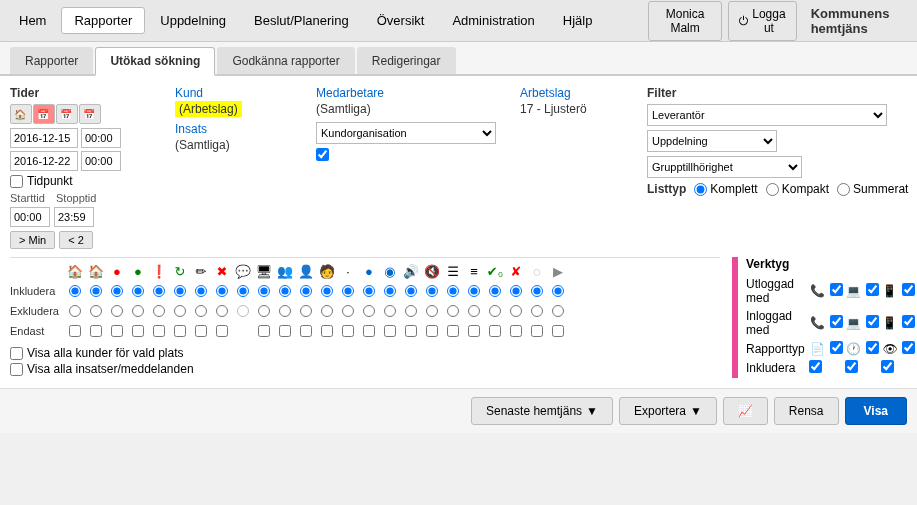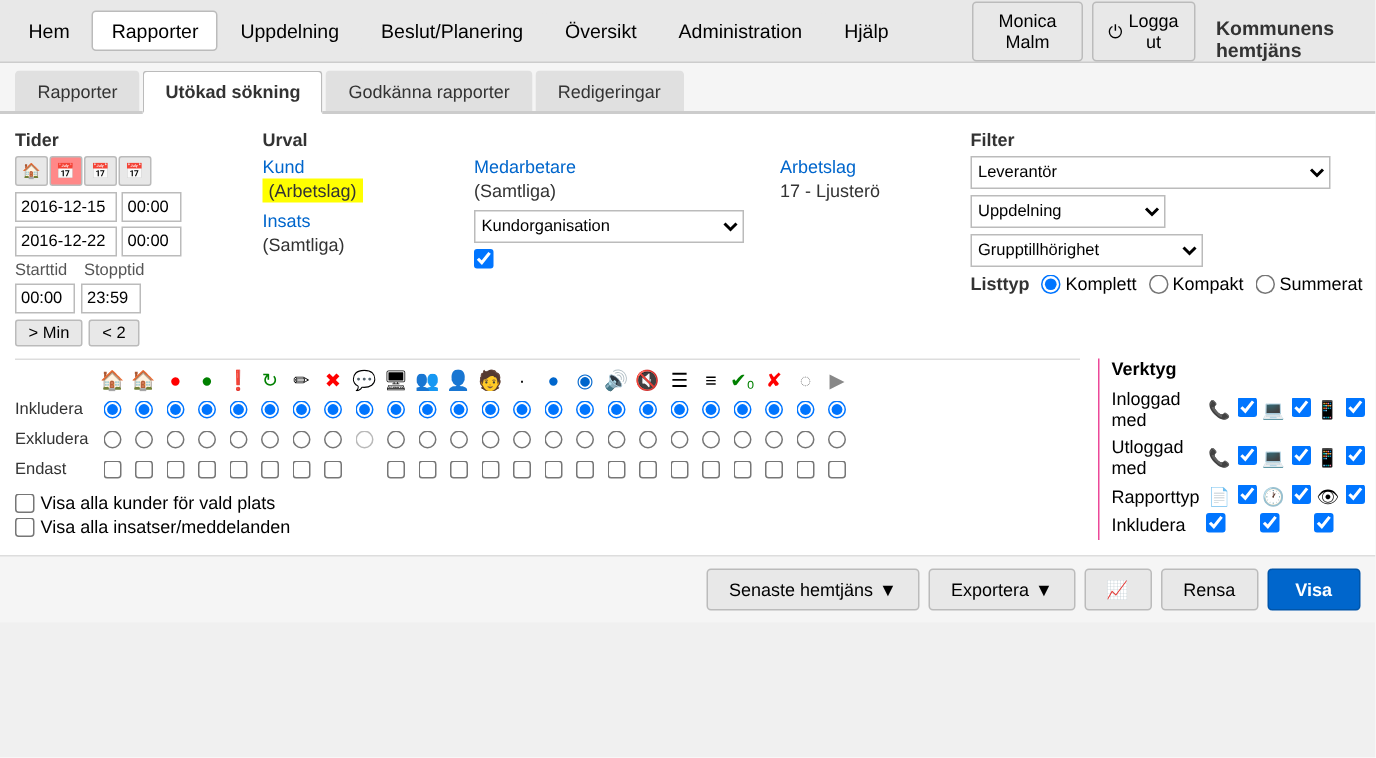--- a/index.html
+++ b/index.html
@@ -23,21 +23,21 @@
       font-size: 13px;
       border-radius: 3px;
     }
     .top-nav .nav-btn.active {
       background: #fff;
       border: 1px solid #bbb;
     }
     .top-nav .right-area {
       margin-left: auto;
       display: flex;
-      align-items: flex-end;
+      align-items: center;
       gap: 6px;
       padding-left: 41px;
     }
     .top-nav .user-btn {
       padding: 5px 10px;
       background: #e8e8e8;
       border: 1px solid #bbb;
       border-radius: 3px;
       cursor: pointer;
       font-size: 12px;
@@ -315,21 +315,21 @@
       border-color: #0055aa;
       font-weight: bold;
       padding: 6px 18px;
     }
     .bottom-left {
       flex: 1;
     }
     .bottom-right {
       width: 175px;
       padding-left: 8px;
-      border-left: 1px solid #ec4899;
+      border-left: 6px solid #ec4899;
       margin-left: 4px;
     }
 
     .check-options {
       margin-top: 6px;
     }
     .check-opt-row {
       display: flex;
       align-items: flex-end;
       gap: 4px;
@@ -386,36 +386,39 @@
         <button class="icon-btn">📅</button>
       </div>
       <div class="date-row">
         <input class="date-input" type="text" value="2016-12-15" style="">
         <input class="time-input" type="text" value="00:00" style="">
       </div>
       <div class="date-row">
         <input class="date-input" type="text" value="2016-12-22" style="">
         <input class="time-input" type="text" value="00:00" style="">
       </div>
+      <div class="tidpunkt-row">
+        <input type="checkbox" style="">
+        <label>Tidpunkt</label>
+      </div>
       <div class="startstop-row">
         <span class="startstop-label">Starttid</span>
         <span class="startstop-label">Stopptid</span>
       </div>
       <div class="startstop-row">
         <input class="time-input" type="text" value="00:00" style="">
         <input class="time-input" type="text" value="23:59" style="">
       </div>
       <div class="bottom-btns">
         <button class="min-btn">&gt; Min</button>
         <button class="num-btn">&lt; 2</button>
       </div>
     </div>
 
     <div class="urval-panel">
-      <div class="section-label">Urval</div>
       <div class="urval-grid">
         <div class="urval-col">
           <a class="urval-link">Kund</a>
           <div class="urval-val">
             <span style="background:yellow; padding:1px 4px;">(Arbetslag)</span>
           </div>
           <a class="urval-link">Insats</a>
           <div class="urval-val">(Samtliga)</div>
         </div>
         <div class="urval-col">
@@ -753,30 +756,30 @@
           </div>
         </div>
       </div>
     </div>
 
     <div class="bottom-right">
       <div class="verktyg-label">Verktyg</div>
       <table style="border-collapse:collapse; font-size:12px;">
         <tbody>
             <tr>
-          <td style="padding:2px 4px 2px 0;">Inloggad med</td>
+          <td style="padding:2px 4px 2px 0;">Utloggad med</td>
           <td style="padding:2px;">📞</td>
           <td style="padding:2px;"><input type="checkbox" checked="" style=""></td>
           <td style="padding:2px;">💻</td>
           <td style="padding:2px;"><input type="checkbox" checked="" style=""></td>
           <td style="padding:2px;">📱</td>
           <td style="padding:2px;"><input type="checkbox" checked="" style=""></td>
         </tr>
         <tr>
-          <td style="padding:2px 4px 2px 0;">Utloggad med</td>
+          <td style="padding:2px 4px 2px 0;">Inloggad med</td>
           <td style="padding:2px;">📞</td>
           <td style="padding:2px;"><input type="checkbox" checked="" style=""></td>
           <td style="padding:2px;">💻</td>
           <td style="padding:2px;"><input type="checkbox" checked="" style=""></td>
           <td style="padding:2px;">📱</td>
           <td style="padding:2px;"><input type="checkbox" checked="" style=""></td>
         </tr>
         <tr>
           <td style="padding:2px 4px 2px 0;">Rapporttyp</td>
           <td style="padding:2px;">📄</td>

